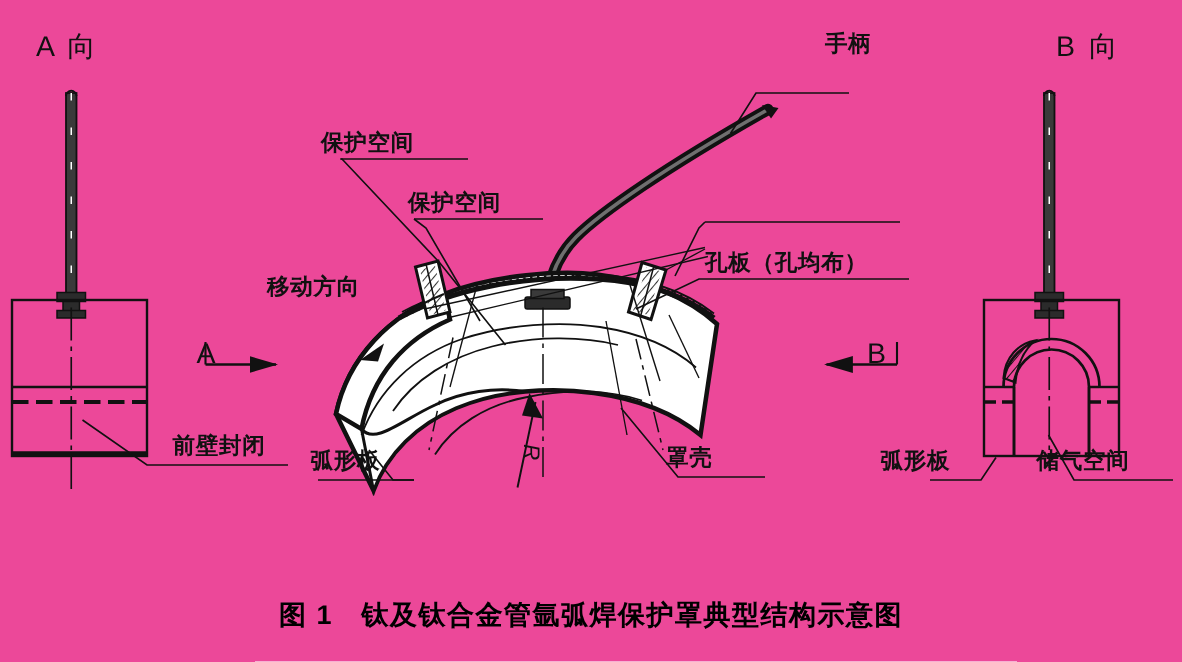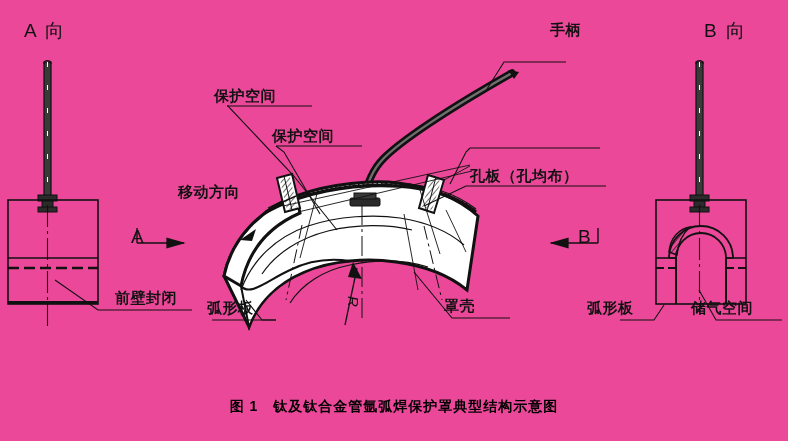--- a/index.html
+++ b/index.html
@@ -49,21 +49,21 @@
     font-weight: 400;
     transform: rotate(90deg);
     transform-origin: left top;
   }
   .caption {
     position: absolute;
     left: 0;
     top: 398px;
     width: 788px;
     text-align: center;
-    font-size: 14px;
+    font-size: 18px;
     font-weight: 700;
     color: #000000;
     font-family: "Liberation Sans", "DejaVu Sans", sans-serif;
     letter-spacing: 1px;
   }
 </style>
 </head>
 <body>
 
 <div id="page">

